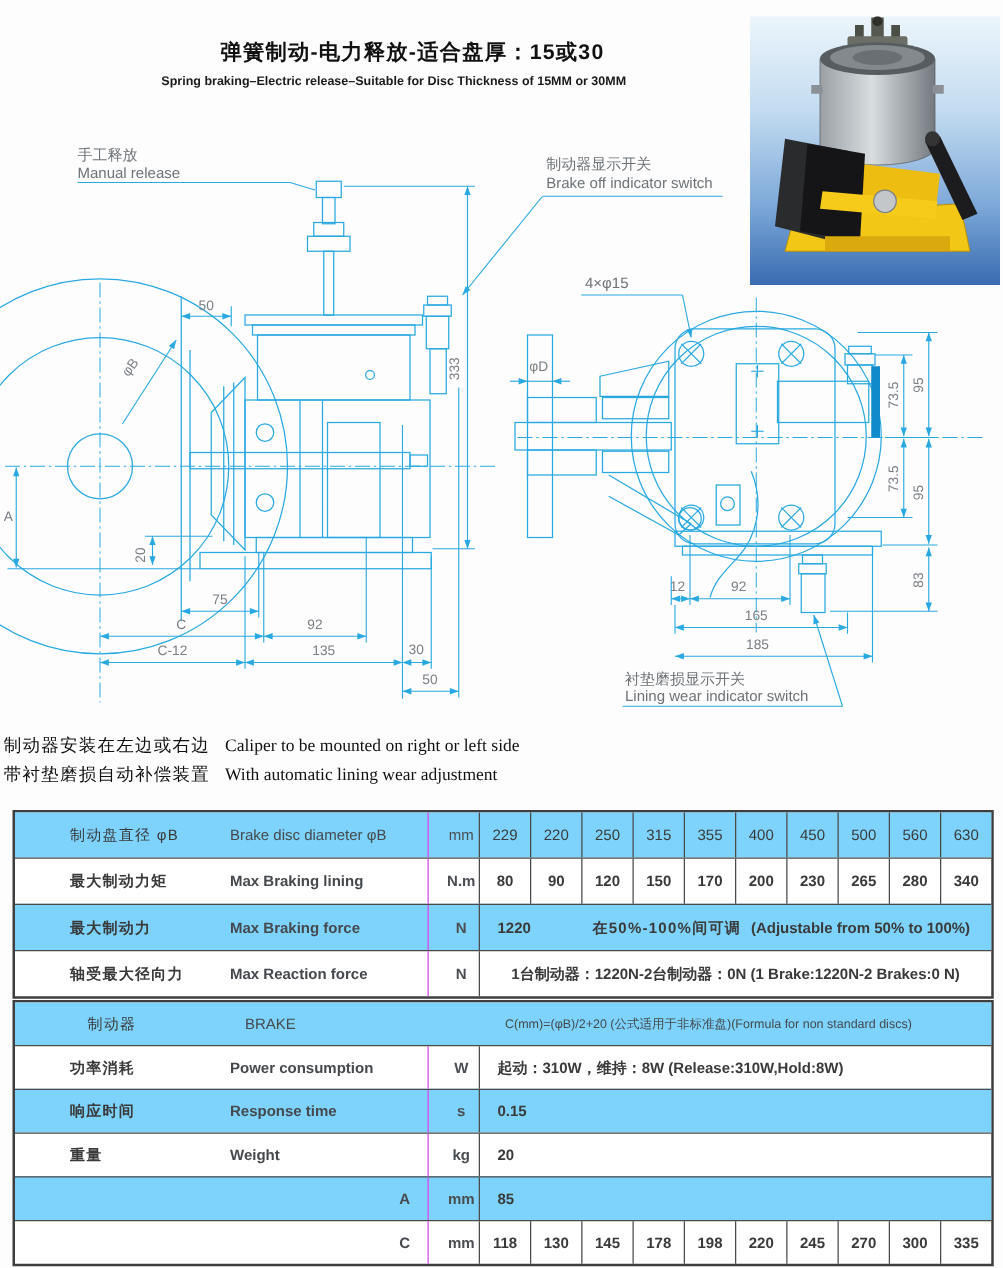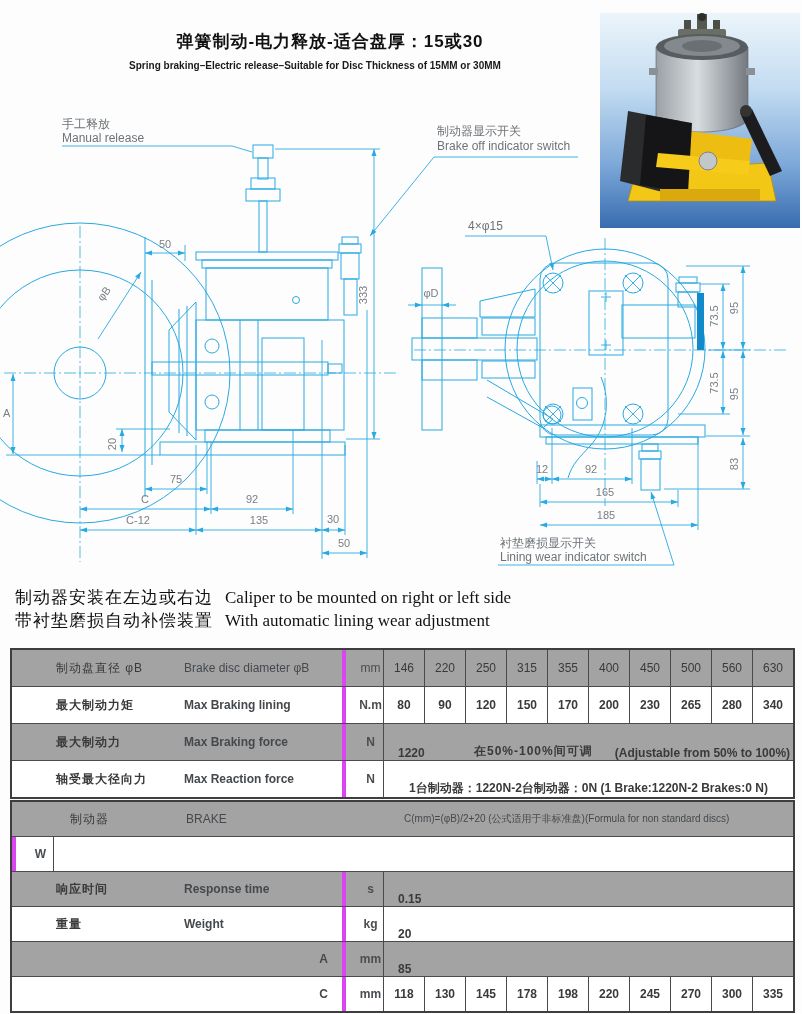--- a/index.html
+++ b/index.html
@@ -2,52 +2,52 @@
 <html><head>
 <meta charset="utf-8">
 <style>
   html,body{margin:0;padding:0;}
   body{width:802px;height:1014px;position:relative;background:#fdfdfd;font-family:"Liberation Sans",sans-serif;overflow:hidden;}
   .abs{position:absolute;}
   
   .title-zh{left:50px;top:30px;width:560px;text-align:center;font-size:17px;font-weight:bold;color:#111;letter-spacing:1px;}
   .title-en{left:10px;top:60px;width:610px;text-align:center;font-size:10px;font-weight:bold;color:#1a1a1a;}
   
-  .notes{left:15px;top:586px;font-family:"Liberation Serif",serif;font-size:17px;color:#111;line-height:23px;}
+  .notes{left:3px;top:586px;font-family:"Liberation Serif",serif;font-size:14px;color:#111;line-height:23px;}
   .notes .n-zh{margin-right:12px;letter-spacing:1px;}
   
   svg .ln{fill:none;stroke:#29a9e1;stroke-width:1;}
   svg .dl{fill:none;stroke:#29a9e1;stroke-width:0.9;}
   svg .cl{fill:none;stroke:#29a9e1;stroke-width:0.8;stroke-dasharray:12 3 2 3;}
   svg .bar{fill:#118acb;stroke:none;}
   svg .dt{font-size:11px;fill:#7a7f84;text-anchor:middle;font-family:"Liberation Sans",sans-serif;}
   svg .dts{text-anchor:start;}
   svg .ct{font-size:12px;fill:#6e7377;text-anchor:start;font-family:"Liberation Sans",sans-serif;}
   
   .spec-table{position:absolute;left:10px;width:785px;border:2px solid #3e3e3e;box-sizing:border-box;font-size:12px;color:#3a3a3a;background:#fff;}
   .t-row{display:flex;align-items:stretch;height:36px;}
   .t2 .t-row{height:34px;}
   .t-row + .t-row{border-top:1px solid #4a4a4a;font-weight:bold;}
-  .blue{background:#a3a3a3;}
+  .blue{background:#7dd3fc;}
   .cell{display:flex;align-items:center;box-sizing:border-box;}
   .lbl{width:330px;padding-left:44px;}
   .lbl .zh{width:128px;letter-spacing:1px;}
   .lbl .en{flex:1;color:#45494d;}
   .lbl-r{width:330px;justify-content:flex-end;padding-right:14px;color:#45494d;}
-  .unit{width:42px;justify-content:center;border-left:4px solid #d946ef;border-right:1px solid #4a4a4a;color:#4a4e52;padding-left:12px;}
+  .unit{width:42px;justify-content:center;border-left:1px solid #d946ef;border-right:1px solid #4a4a4a;color:#4a4e52;padding-left:12px;}
   .vals{flex:1;display:flex;}
   .v{flex:1;display:flex;align-items:center;justify-content:center;}
   .v + .v{border-left:1px solid #4a4a4a;}
-  .merged{flex:1;display:flex;align-items:flex-end;padding-left:14px;}
+  .merged{flex:1;display:flex;align-items:center;padding-left:14px;}
   .merged.center{justify-content:center;padding-left:0;}
   .m-num{width:76px;}
-  .m-zh{margin-right:22px;letter-spacing:1px;}
+  .m-zh{margin-right:8px;letter-spacing:1px;}
   .t2-head{flex:1;position:relative;display:flex;align-items:center;}
   .t2-head .zh{position:absolute;left:58px;letter-spacing:1px;}
-  .t2-head .en{position:absolute;left:174px;color:#45494d;}
+  .t2-head .en{position:absolute;left:184px;color:#45494d;}
   .t2-head .formula{position:absolute;left:392px;width:388px;font-size:10px;color:#45494d;}
 </style>
 </head>
 <body>
 
 <div class="abs title-zh">弹簧制动-电力释放-适合盘厚：15或30</div>
 <div class="abs title-en">Spring braking–Electric release–Suitable for Disc Thickness of 15MM or 30MM</div>
 
 <svg class="abs" style="left:600px;top:13px;" width="200" height="215" viewBox="0 0 200 215">
   <defs>
@@ -337,21 +337,21 @@
 </div>
 
 <div class="spec-table" style="top:648px;">
   <div class="t-row blue">
     <div class="cell lbl">
       <span class="zh">制动盘直径  φB</span>
       <span class="en">Brake disc diameter  φB</span>
     </div>
     <div class="cell unit">mm</div>
     <div class="vals">
-      <div class="v">146</div>
+      <div class="v">229</div>
       <div class="v">220</div>
       <div class="v">250</div>
       <div class="v">315</div>
       <div class="v">355</div>
       <div class="v">400</div>
       <div class="v">450</div>
       <div class="v">500</div>
       <div class="v">560</div>
       <div class="v">630</div>
     </div>
@@ -399,21 +399,26 @@
 
 <div class="spec-table t2" style="top:800px;">
   <div class="t-row blue">
     <div class="t2-head">
       <span class="zh">制动器</span>
       <span class="en">BRAKE</span>
       <span class="formula">C(mm)=(φB)/2+20 (公式适用于非标准盘)(Formula for non standard discs)</span>
     </div>
   </div>
   <div class="t-row">
+    <div class="cell lbl">
+      <span class="zh">功率消耗</span>
+      <span class="en">Power consumption</span>
+    </div>
     <div class="cell unit">W</div>
+    <div class="merged">起动：310W，维持：8W  (Release:310W,Hold:8W)</div>
   </div>
   <div class="t-row blue">
     <div class="cell lbl">
       <span class="zh">响应时间</span>
       <span class="en">Response time</span>
     </div>
     <div class="cell unit">s</div>
     <div class="merged">0.15</div>
   </div>
   <div class="t-row">

